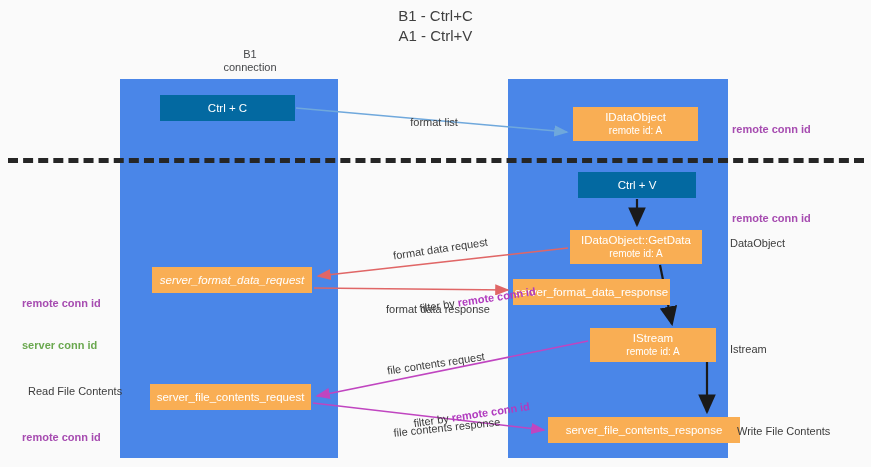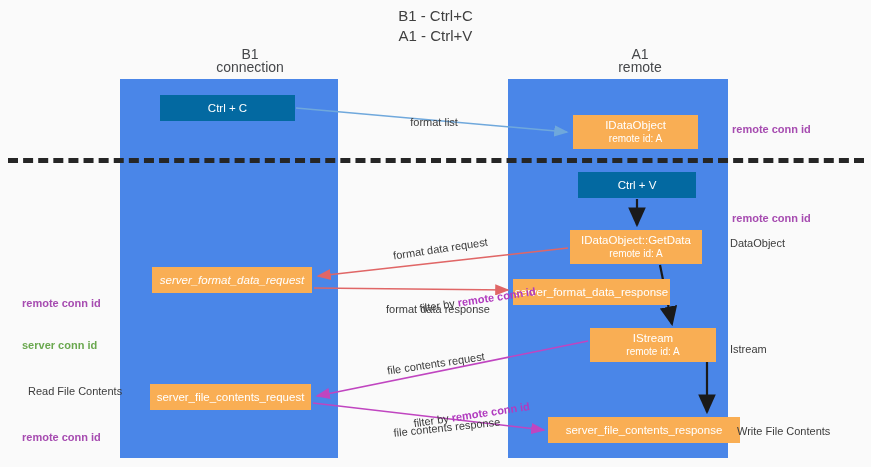--- a/index.html
+++ b/index.html
@@ -38,21 +38,21 @@
     text-align: center;
     font-size: 15px;
     line-height: 20px;
     color: #404040;
     white-space: pre;
   }
   
   .col-head {
     position: absolute;
     text-align: center;
-    font-size: 14px;
+    font-size: 11px;
     line-height: 13px;
     color: #45474a;
     white-space: pre;
   }
   #head-b1 { left: 150px; top: 48px; width: 200px; }
   #head-a1 { left: 540px; top: 48px; width: 200px; }
 
   
   .lane {
     position: absolute;
@@ -74,21 +74,21 @@
     color: #ffffff;
     font-size: 11.5px;
     line-height: 14px;
     text-align: center;
     white-space: pre;
   }
   .node.green  { background: #0369a1; }
   .node.orange { background: #f9ae54; }
 
   #node-ctrlc   { left: 160px; top: 95px;  width: 135px; height: 26px; }
-  #node-idataobj{ left: 573px; top: 115px; width: 125px; height: 34px; }
+  #node-idataobj{ left: 573px; top: 107px; width: 125px; height: 34px; }
   #node-ctrlv   { left: 578px; top: 172px; width: 118px; height: 26px; }
   #node-getdata { left: 570px; top: 230px; width: 132px; height: 34px; }
   #node-sfdreq  { left: 152px; top: 267px; width: 160px; height: 26px; font-style: italic; }
   #node-sfdres  { left: 513px; top: 279px; width: 157px; height: 26px; }
   #node-istream { left: 590px; top: 328px; width: 126px; height: 34px; }
   #node-sfcreq  { left: 150px; top: 384px; width: 161px; height: 26px; }
   #node-sfcres  { left: 548px; top: 417px; width: 192px; height: 26px; }
 
   .node .l2 { font-size: 10px; }
 
@@ -142,22 +142,20 @@
 <div class="canvas">
 
   <div class="title">B1 - Ctrl+C
 A1 - Ctrl+V</div>
 
   <div class="lane" id="lane-b1"></div>
   <div class="lane" id="lane-a1"></div>
 
   <div class="col-head" id="head-b1">B1
 connection</div>
-  <div class="col-head" id="head-a1">A1
-remote</div>
 
   <svg class="wires">
     <defs>
       <marker id="ah-blue" markerWidth="9" markerHeight="7" refX="8" refY="3.5" orient="auto">
         <path d="M0,0 L9,3.5 L0,7 z" fill="#6fa8dc"></path>
       </marker>
       <marker id="ah-red" markerWidth="9" markerHeight="7" refX="8" refY="3.5" orient="auto">
         <path d="M0,0 L9,3.5 L0,7 z" fill="#e06666"></path>
       </marker>
       <marker id="ah-mag" markerWidth="9" markerHeight="7" refX="8" refY="3.5" orient="auto">

